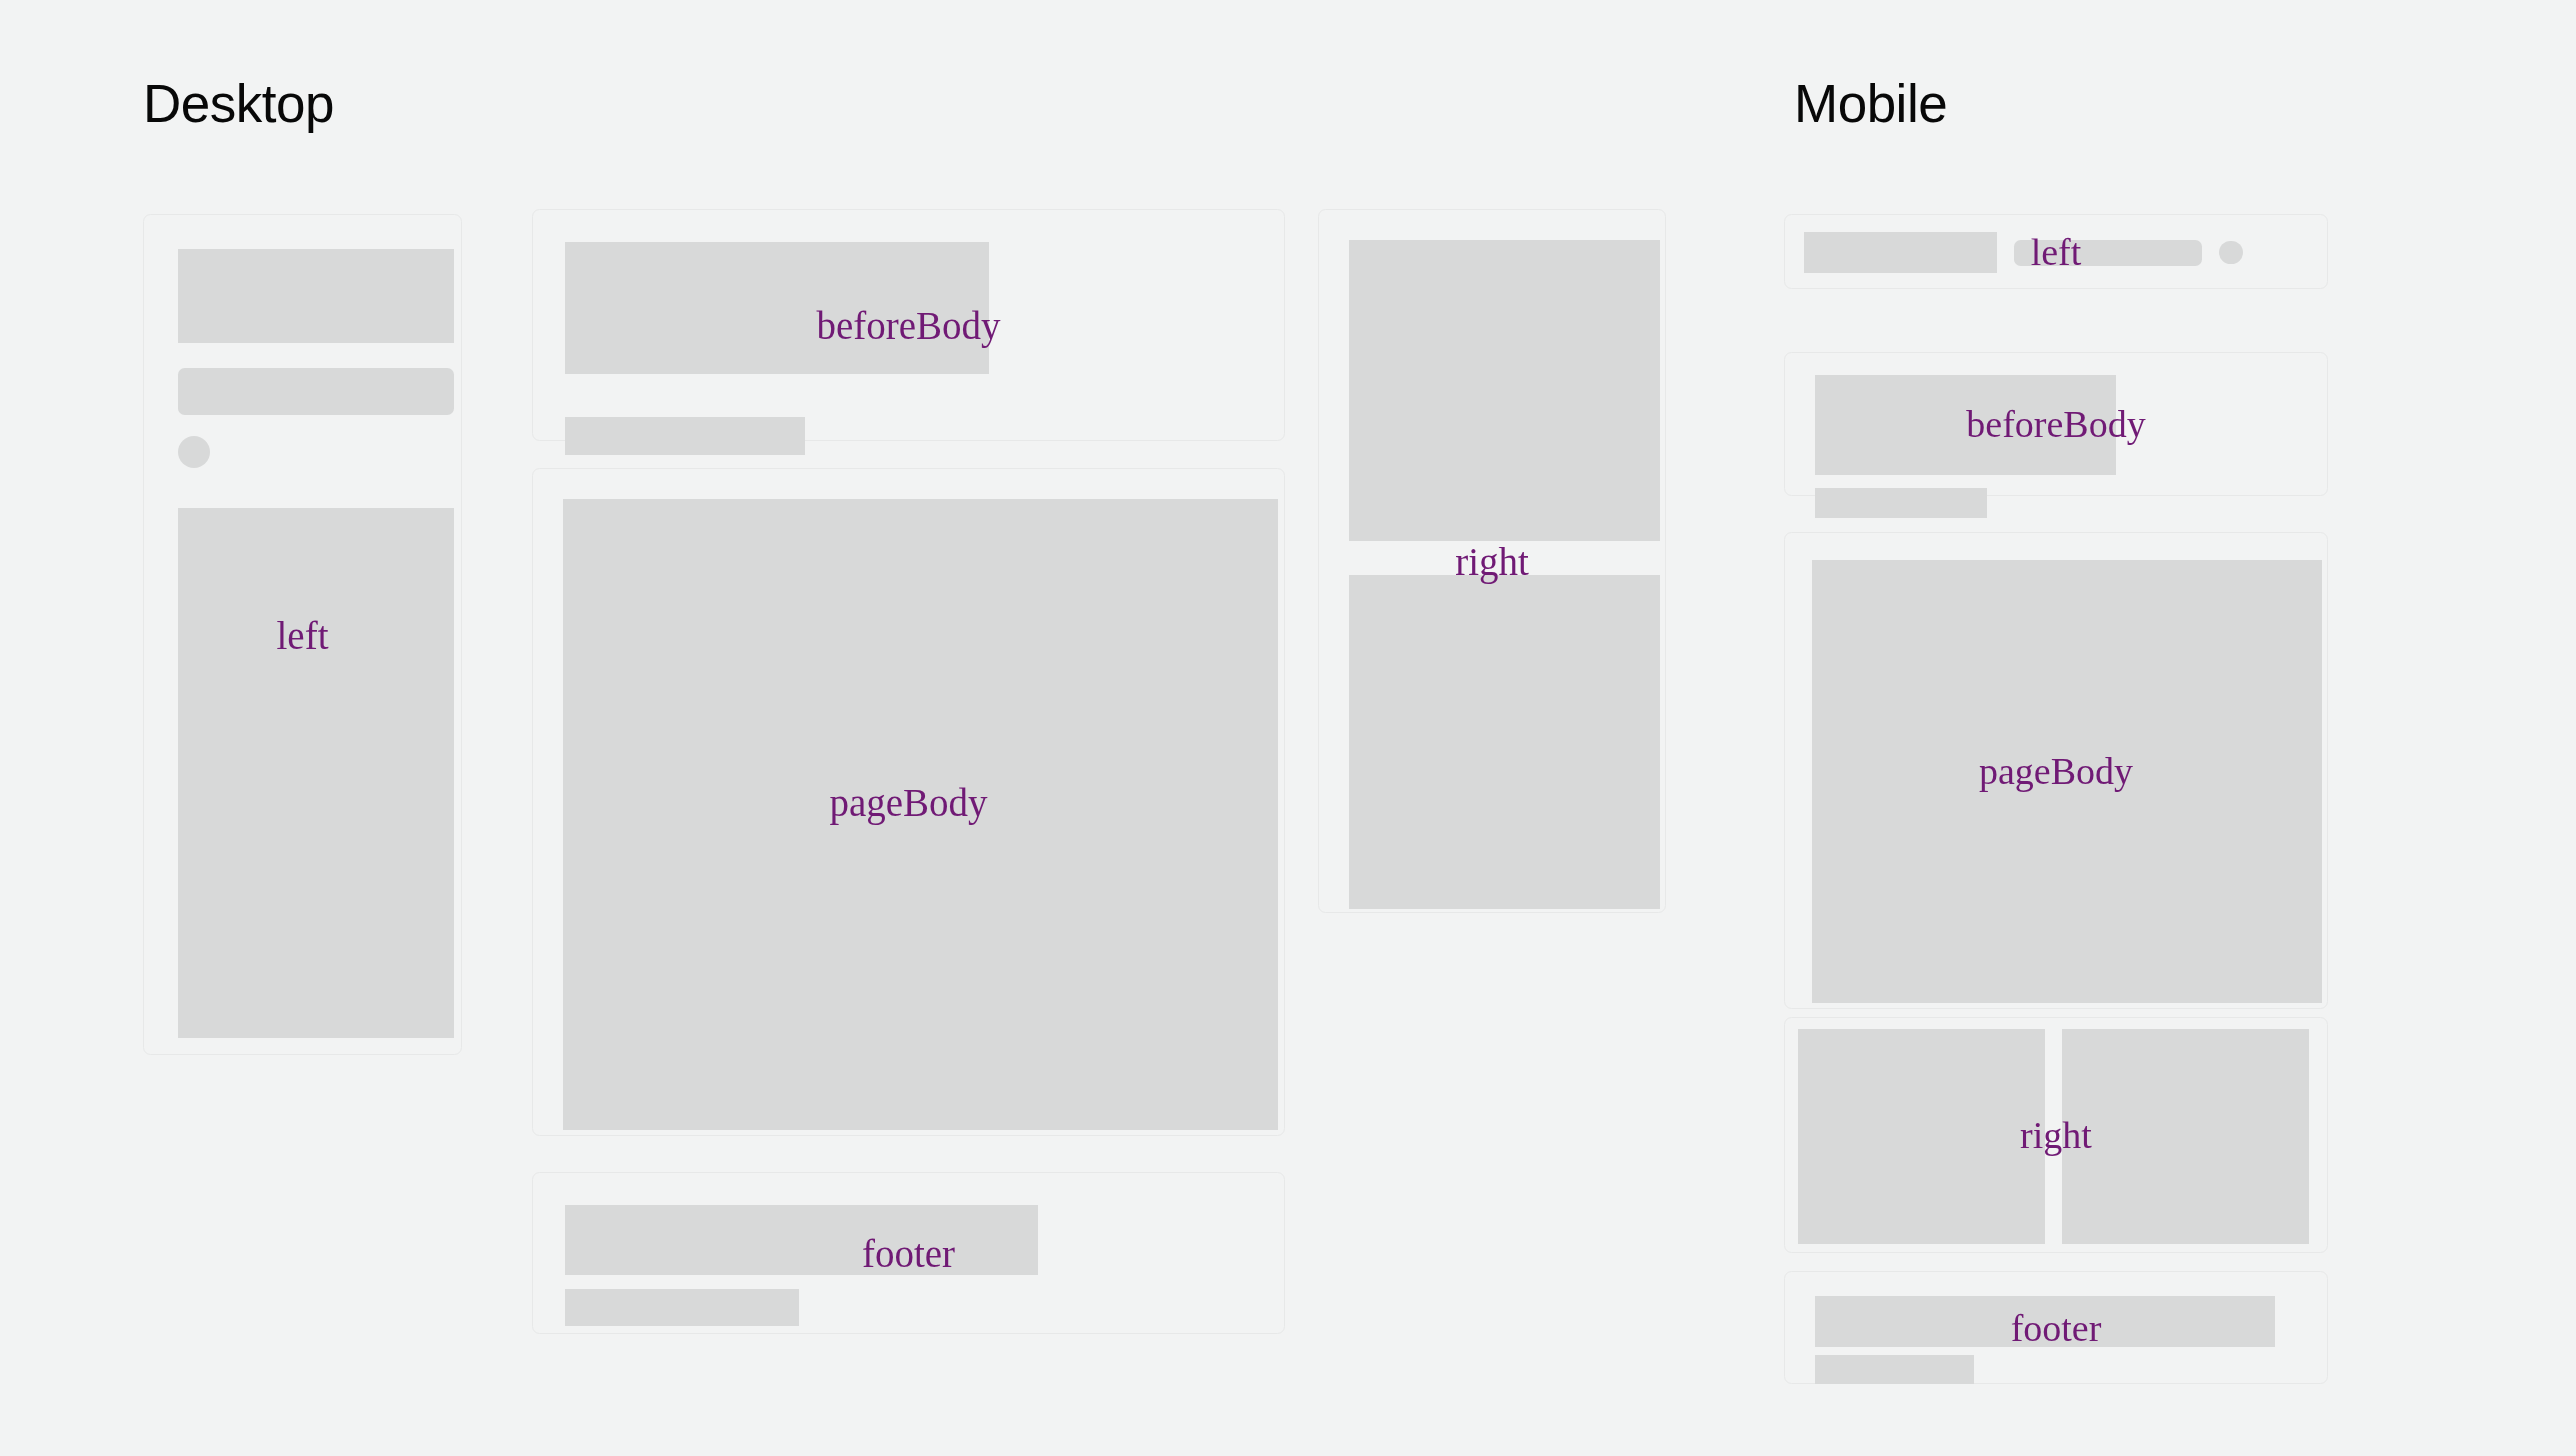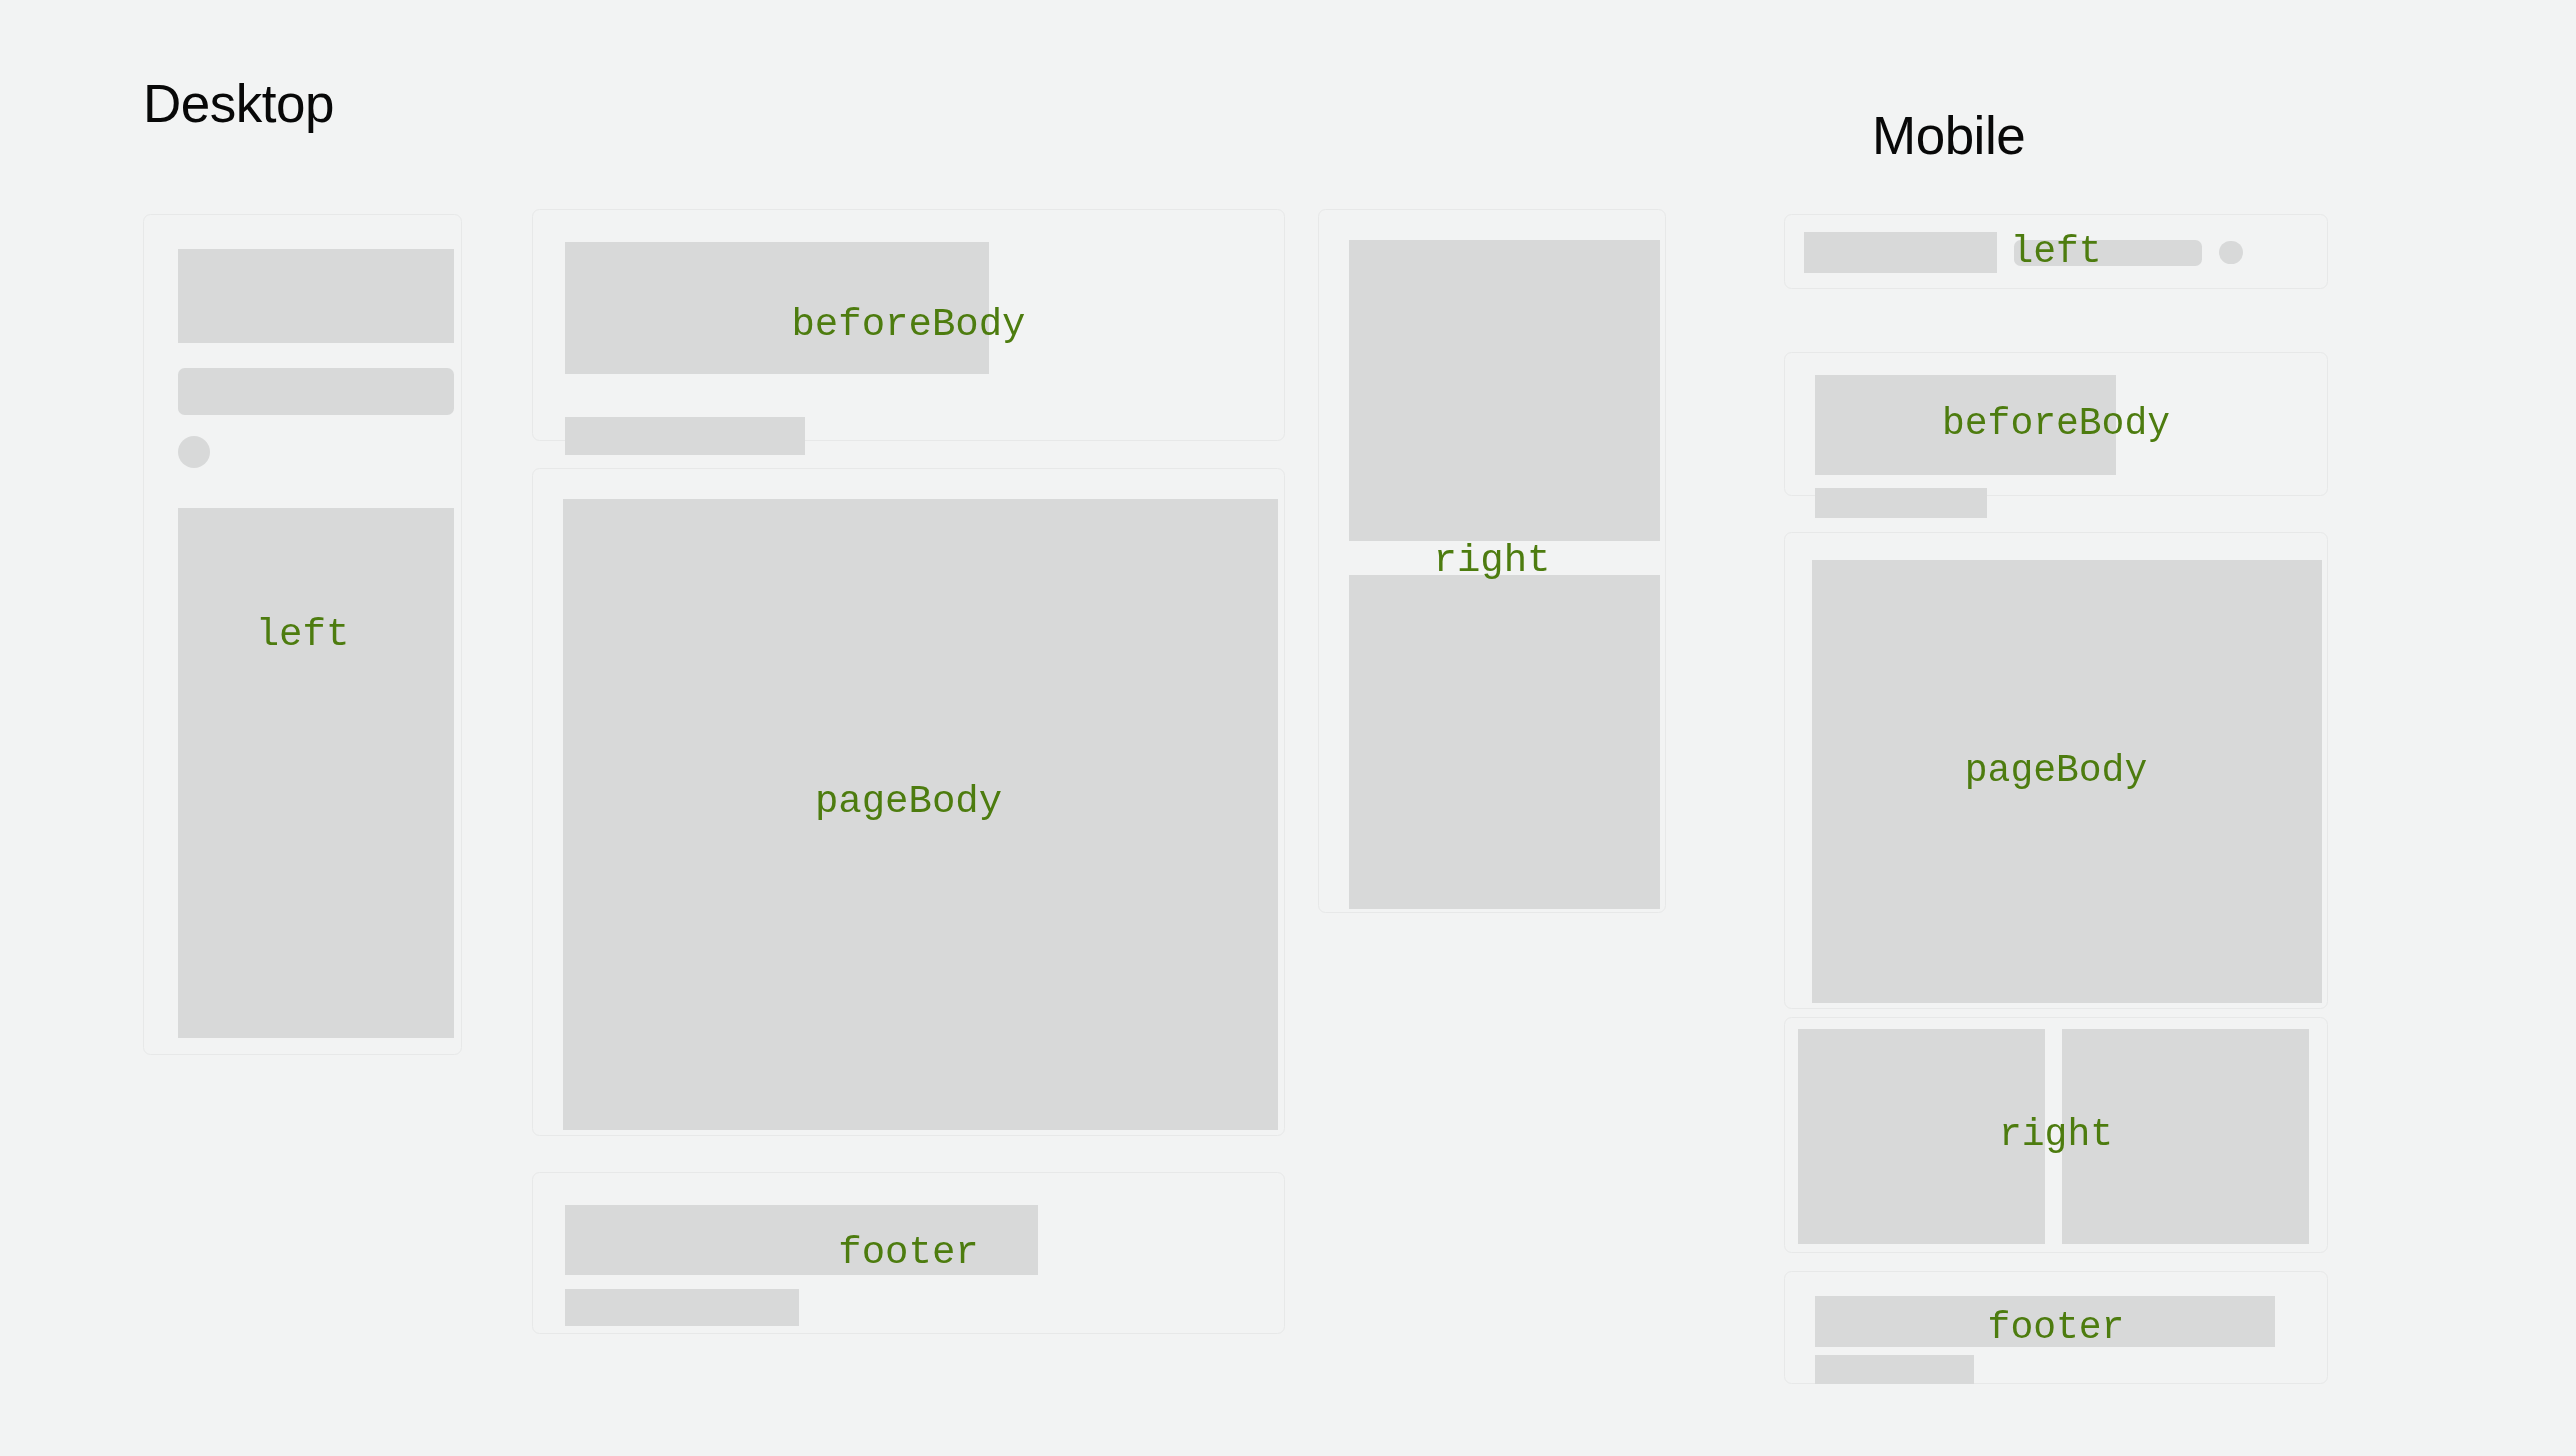--- a/index.html
+++ b/index.html
@@ -26,21 +26,21 @@
     position: absolute;
     font-family: "Liberation Sans", sans-serif;
     font-weight: normal;
     font-size: 53px;
     line-height: 1;
     color: #080808;
     letter-spacing: -0.5px;
     white-space: nowrap;
   }
   #desktop-title { left: 143px; top: 77px; }
-  #mobile-title  { left: 1872px; top: 77px; margin-top: 32px; }
+  #mobile-title  { left: 1794px; top: 77px; }
 
   
   .card {
     position: absolute;
     box-sizing: border-box;
     background: #f2f3f3;
     border: 1.9px solid #e7e8e8;
     border-radius: 7.5px;
     padding: 13px;
   }
@@ -55,24 +55,24 @@
   .sk-circle { border-radius: 50%; }
 
   
   .slot-label {
     position: absolute;
     left: 0;
     right: 0;
     top: 50%;
     transform: translateY(-50%);
     text-align: center;
-    font-family: Liberation Mono, monospace;
+    font-family: Liberation Serif, serif;
     font-size: 39px;
     line-height: 1;
-    color: #4d7c0f;
+    color: #701a75;
     pointer-events: none;
     white-space: nowrap;
   }
   .slot-label.mono-small { font-size: 38px; }
 
   
 
   
   #d-left-card {
     left: 143px; top: 214px;

